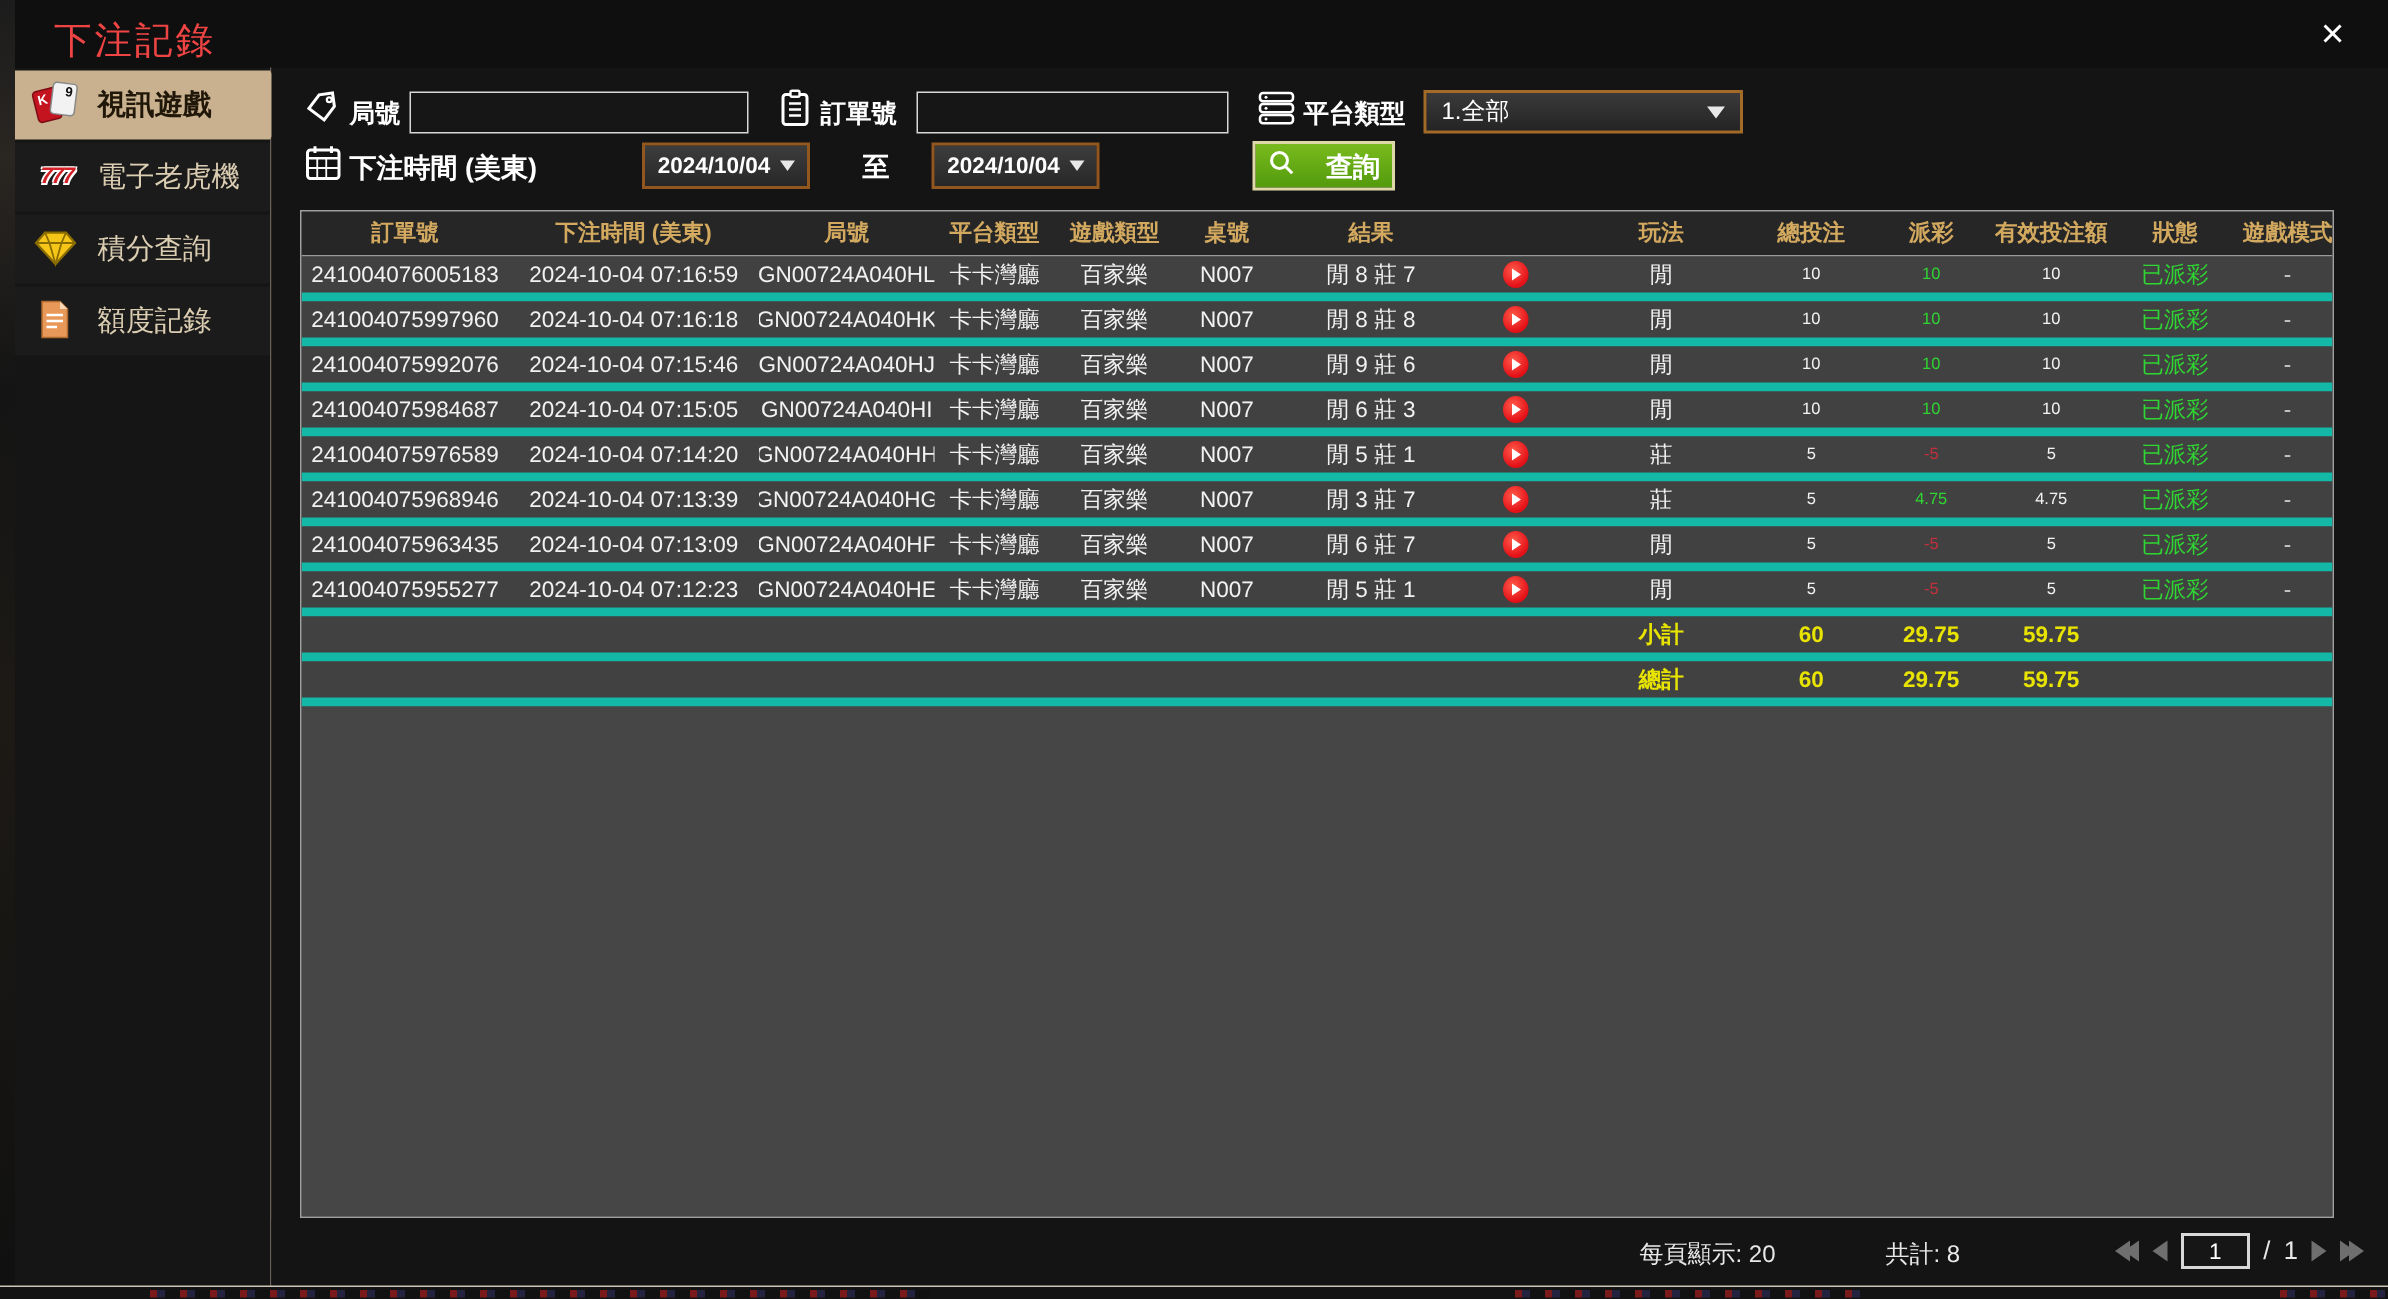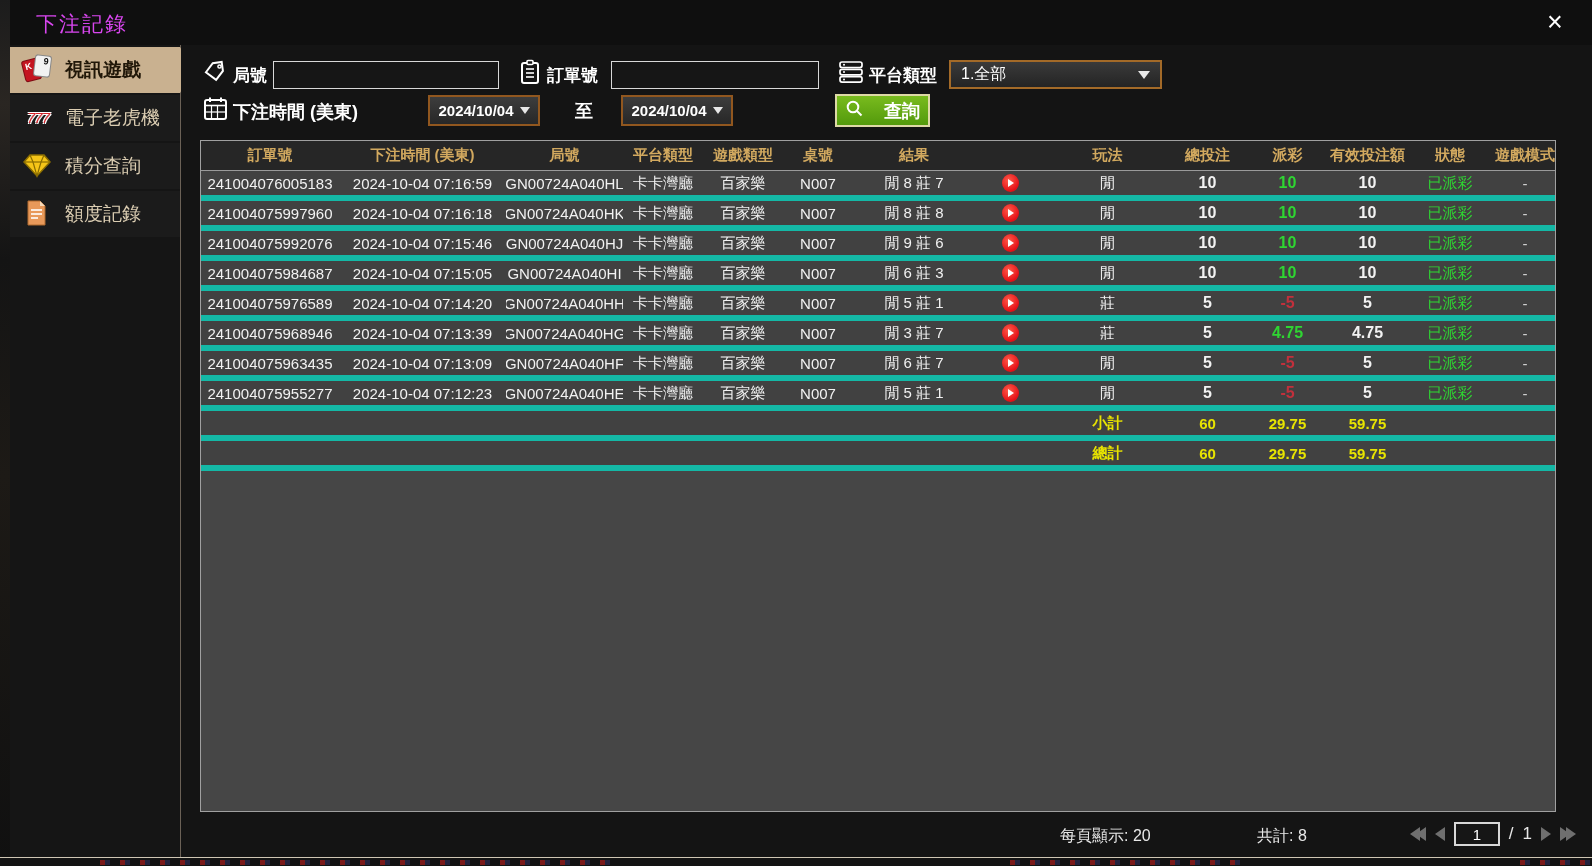--- a/index.html
+++ b/index.html
@@ -6,41 +6,41 @@
   html,body { background:#000; }
   body { font-family:"Liberation Sans","DejaVu Sans",sans-serif; }
   .screen { position:relative; width:1592px; height:866px; background:#0a0a0a; overflow:hidden; }
 
   
   .bg-sliver { position:absolute; left:0; top:0; width:10px; height:866px;
     background:linear-gradient(180deg,#1c1c1c 0%,#2a2622 12%,#141414 30%,#1d1a16 55%,#101010 100%); }
 
   
   .titlebar { position:absolute; left:10px; top:0; width:1582px; height:45px; background:#0f0f0f; }
-  .title { position:absolute; left:26px; top:10px; color:#d946ef; font-size:21px; letter-spacing:2px; }
+  .title { position:absolute; left:26px; top:10px; color:#ef4444; font-size:25px; letter-spacing:2px; }
   .close-btn { position:absolute; right:22px; top:8px; width:30px; height:30px; color:#ffffff;
     font-size:27px; line-height:28px; text-align:center; cursor:pointer; }
 
   
   .sidebar { position:absolute; left:10px; top:45px; width:171px; height:813px; background:#151515;
     border-right:1px solid #6b6156; }
   .menu { position:absolute; left:0; top:2px; width:100%; }
   .menu-item { position:relative; height:46px; margin-bottom:2px; background:#1b1b1b; display:flex;
     align-items:center; padding-left:12px; gap:11px; color:#dbcdb2; font-size:19px; cursor:pointer; }
   .menu-item.active { background:#c9b190; color:#201708; font-weight:bold; }
   .menu-item.active::after { content:""; position:absolute; right:-14px; top:50%; margin-top:-23px;
     border-top:23px solid transparent; border-bottom:23px solid transparent; border-left:14px solid #c9b190; }
   .mi-icon { width:32px; height:30px; position:relative; flex:0 0 32px; }
 
   
   .card-red { position:absolute; left:2px; top:5px; width:15px; height:20px; background:#c41420; border-radius:2px;
     transform:rotate(-14deg); color:#fff; font-size:9px; font-weight:bold; padding:1px 2px; box-shadow:0 0 0 1px #7d0d14; }
   .card-white { position:absolute; left:13px; top:1px; width:15px; height:20px; background:#f2f2f2; border-radius:2px;
     transform:rotate(7deg); color:#111; font-size:9px; font-weight:bold; text-align:right; padding:0 2px; box-shadow:0 0 0 1px #888; }
-  .icon-777 { color:#d42027; font-weight:400; font-style:italic; font-size:15px; letter-spacing:-1px;
+  .icon-777 { color:#d42027; font-weight:700; font-style:italic; font-size:15px; letter-spacing:-1px;
     text-shadow:-1px -1px 0 #fff,1px -1px 0 #fff,-1px 1px 0 #fff,1px 1px 0 #fff; line-height:30px; text-align:center; }
   .tg-card1 { position:absolute; left:3px; top:4px; width:16px; height:20px; background:#2d9c3c; border-radius:2px;
     transform:rotate(-16deg); box-shadow:0 0 0 1px #156322; }
   .tg-card2 { position:absolute; left:13px; top:2px; width:16px; height:20px; background:#35b546; border-radius:2px;
     transform:rotate(10deg); box-shadow:0 0 0 1px #156322; }
   .tg-chip { position:absolute; left:4px; top:16px; width:11px; height:11px; background:#1f8a2e; border:2px dashed #eaeaea;
     border-radius:50%; }
 
   
   .f-icon { display:inline-block; vertical-align:middle; }
@@ -69,21 +69,21 @@
   .btable { position:absolute; left:19px; top:95px; width:1356px; height:672px; border:1px solid #a0a0a0;
     background:#464646; display:flex; flex-direction:column; overflow:hidden; }
   .trow { display:flex; height:30px; flex:0 0 30px; background:#414141; border-bottom:6px solid #14b8a6; }
   .thead { background:#262626; border-bottom:1px solid #9a9a9a; }
   .cell { display:flex; align-items:center; justify-content:center; font-size:15px; color:#f2f2f2;
     white-space:nowrap; overflow:hidden; }
   .thead .cell { color:#d2a95f; font-weight:bold; }
   .col0{width:138px}.col1{width:167px}.col2{width:117px}.col3{width:80px}.col4{width:80px}
   .col5{width:70px}.col6{width:122px}.col7{width:70px}.col8{width:125px}.col9{width:75px}
   .col10{width:85px}.col11{width:75px}.col12{width:90px}.col13{width:60px}
-  .c-num { font-weight:bold; font-size:16px; }
+  .c-num { font-weight:normal; font-size:11px; }
   .green { color:#2fd532 !important; }
   .red { color:#c2303c !important; }
   .dim { color:#cfcfcf !important; }
   .sumrow .cell { color:#e8e400 !important; font-weight:bold; }
   .play-btn { width:17px; height:18px; border-radius:50%; background:radial-gradient(circle at 40% 35%,#ff5a4a,#e30f16 70%);
     display:flex; align-items:center; justify-content:center; cursor:pointer; }
   .play-tri { width:0; height:0; border-top:4px solid transparent; border-bottom:4px solid transparent;
     border-left:6px solid #ffffff; margin-left:2px; }
   .tfill { flex:1 1 auto; background:#464646; }
 
@@ -419,21 +419,21 @@
             <div class="cell col9">60</div>
             <div class="cell col10">29.75</div>
             <div class="cell col11">59.75</div>
             <div class="cell col12"></div>
             <div class="cell col13"></div>
           </div></div>
       <div class="tfill"></div>
     </div>
 
     <div class="bottombar">
-      <div class="bb-text" style="left:879px;">每頁顯示: 20</div>
+      <div class="bb-text" style="left:912px;">每頁顯示: 20</div>
       <div class="bb-text" style="left:1076px;">共計: 8</div>
       <div class="pager">
         <span class="pg-btn">
             <span class="tri-l"></span>
             <span class="tri-l" style="margin-left:-4px;"></span>
           </span>
         <span class="pg-btn">
             <span class="tri-l"></span>
           </span>
         <input class="page-input" value="1" style="">

